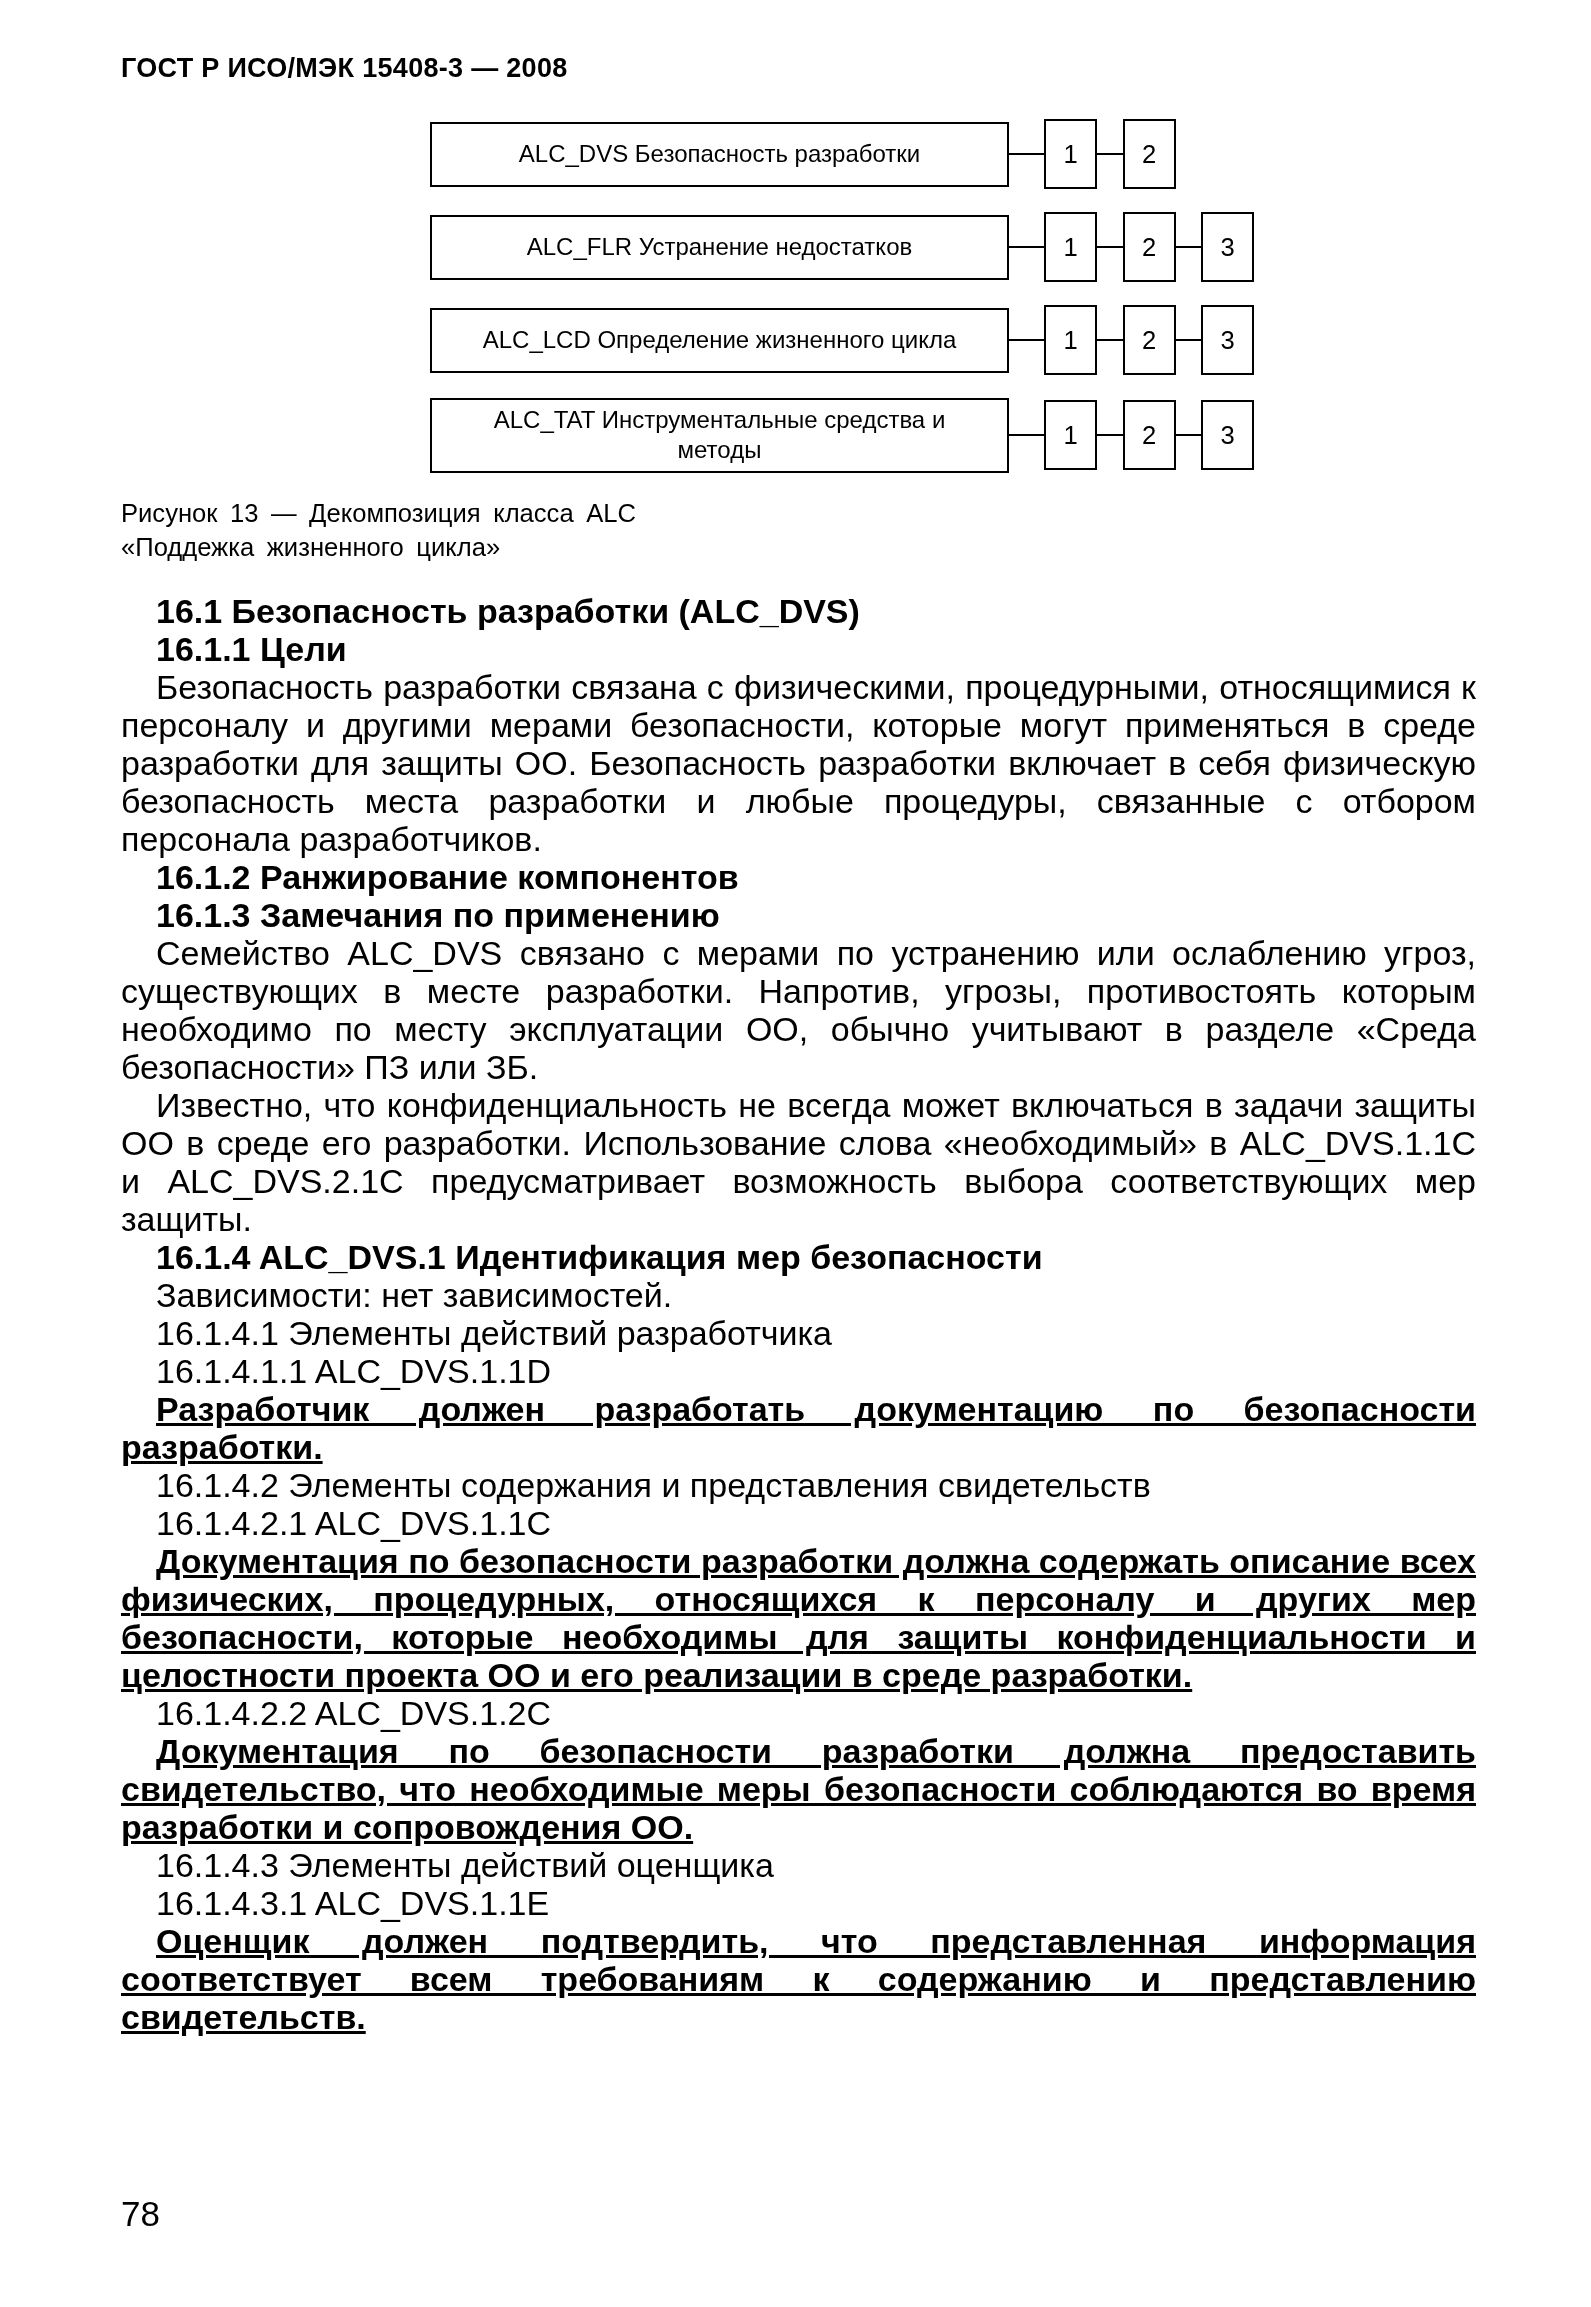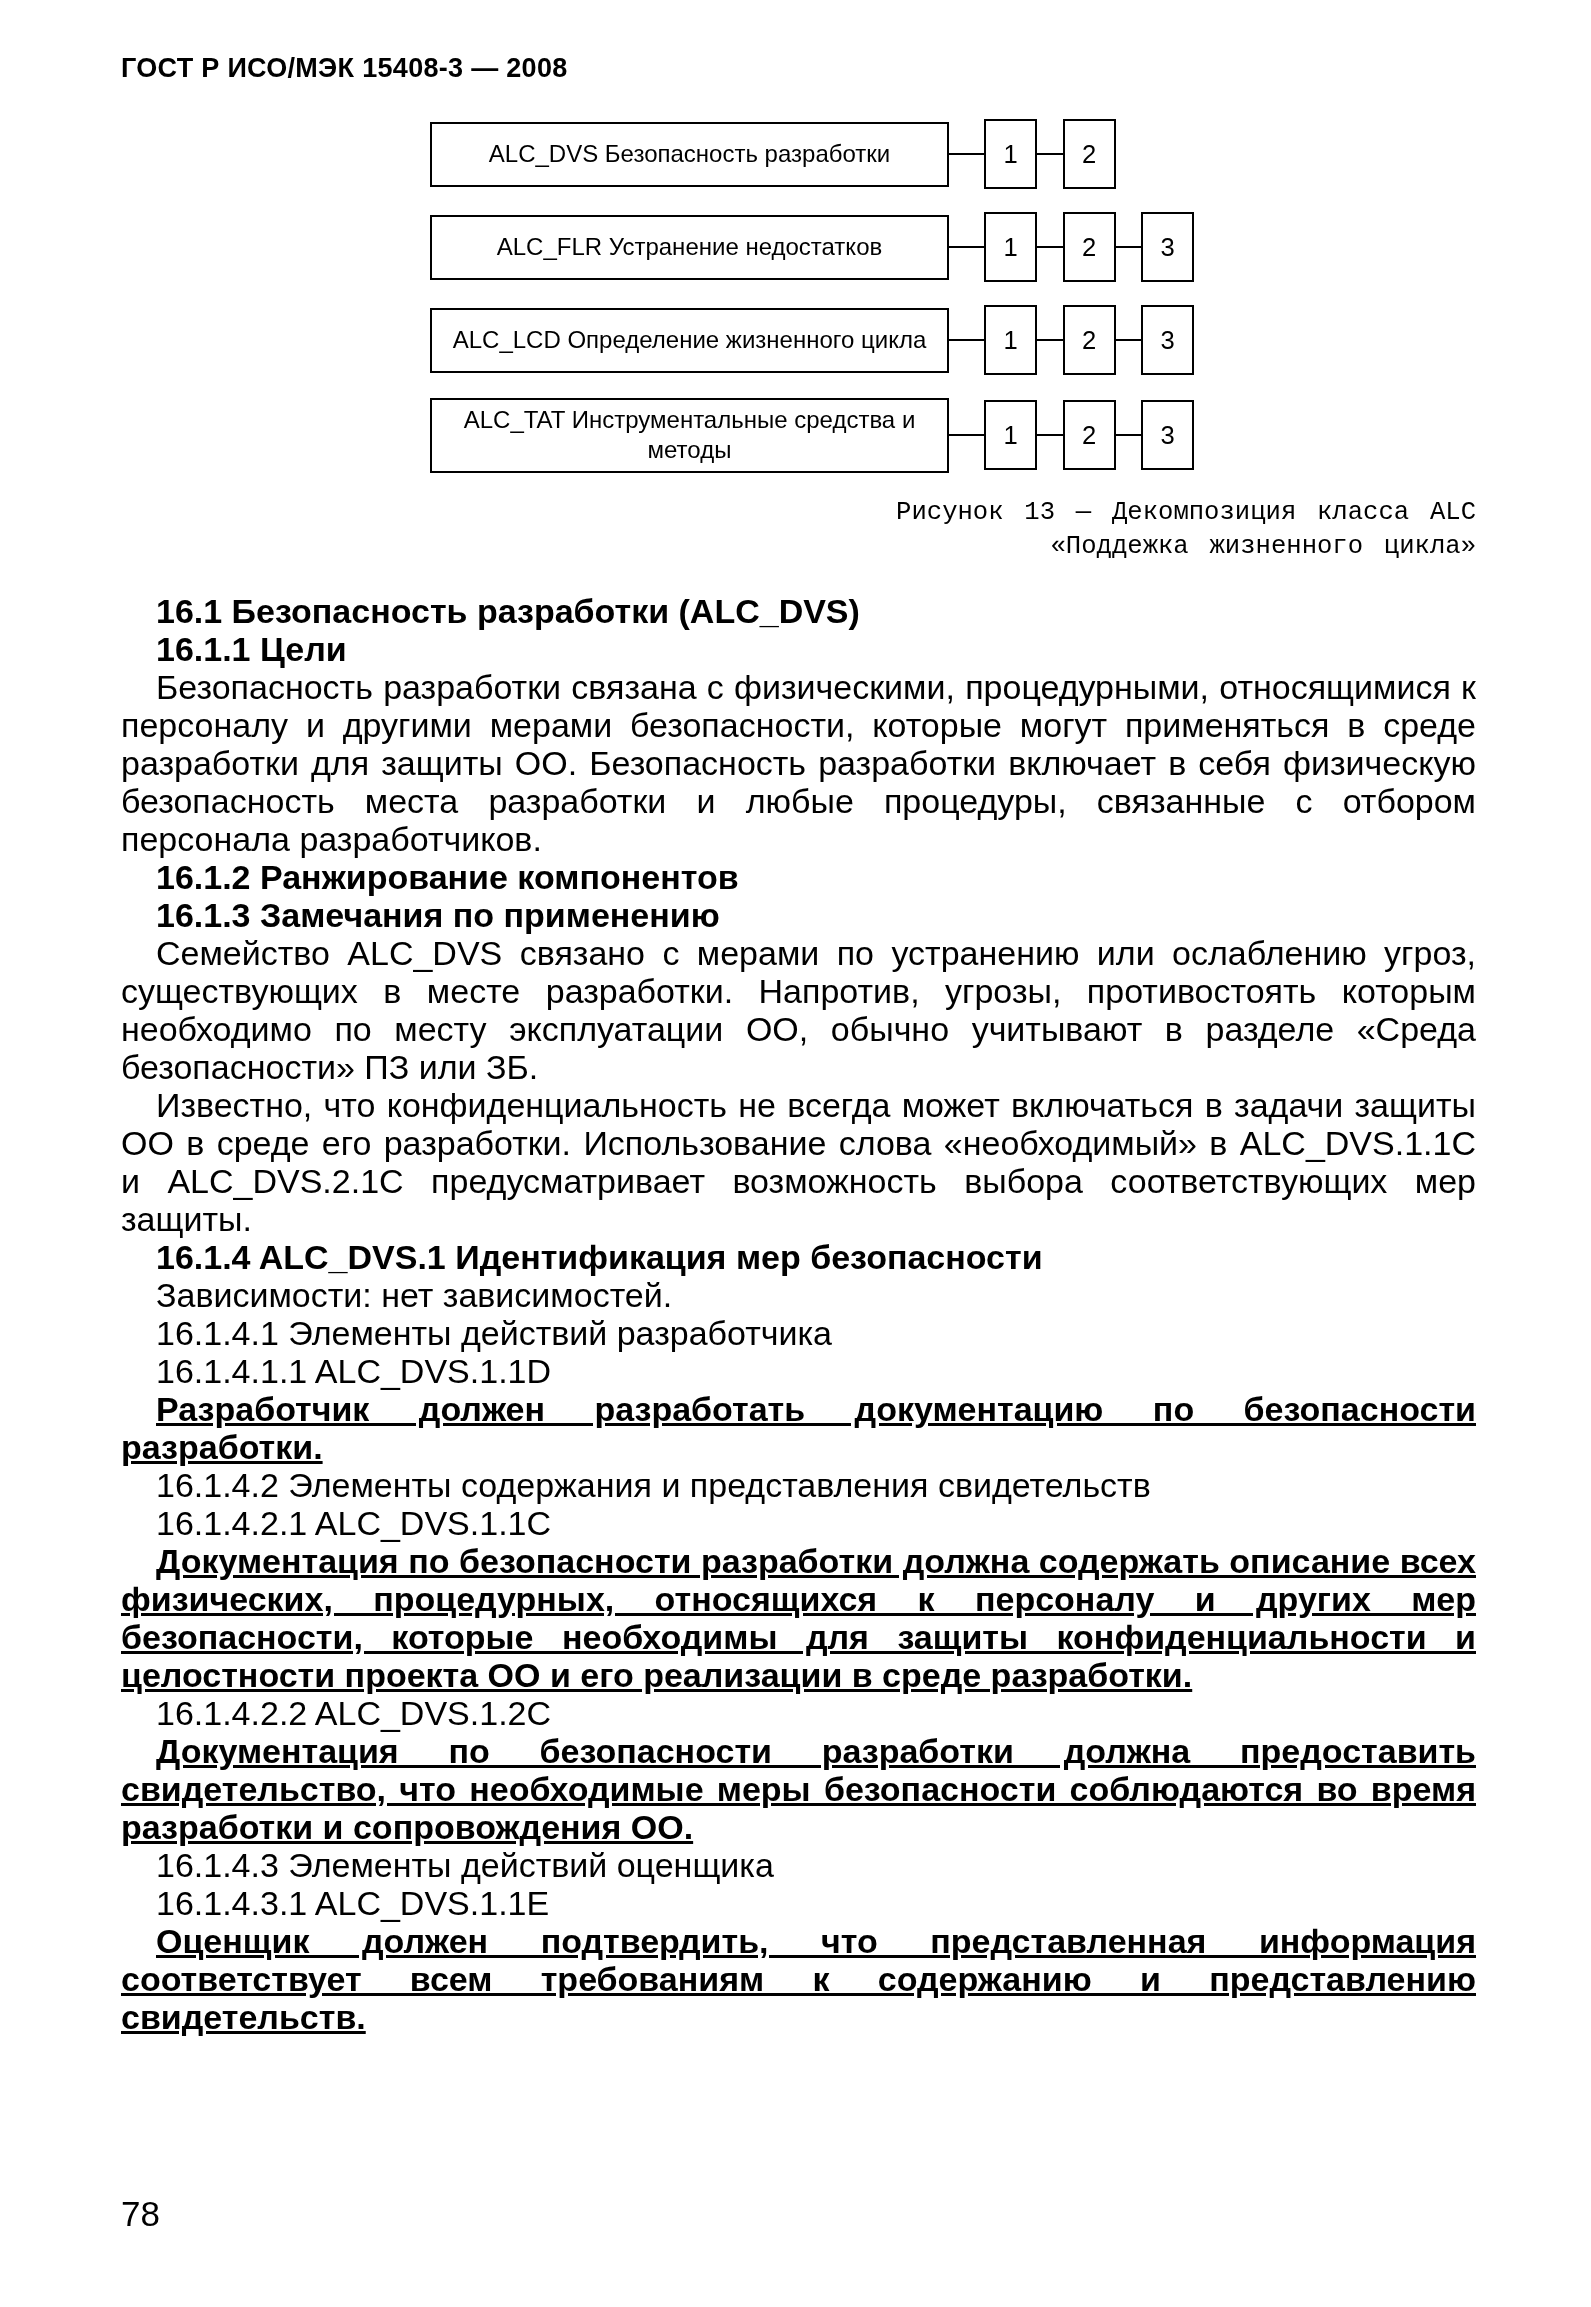--- a/index.html
+++ b/index.html
@@ -17,21 +17,21 @@
   .content { padding:53px 116px 0 121px; }
   .doc-header {
     font-size:27px;
     font-weight:bold;
     letter-spacing:0.3px;
   }
   
   .diagram { margin-top:35px; margin-left:309px; }
   .diagram-row { display:flex; align-items:center; margin-bottom:23px; }
   .family-box {
-    width:519px;
+    width:579px;
     min-height:65px;
     border:2px solid #000;
     display:flex;
     align-items:center;
     justify-content:center;
     text-align:center;
     font-size:24px;
     line-height:30px;
     padding:5.4px 17.5px;
   }
@@ -42,25 +42,24 @@
     height:70px;
     flex:none;
     border:2px solid #000;
     display:flex;
     align-items:center;
     justify-content:center;
     font-size:25.6px;
   }
   .caption {
     margin-top:17.5px;
-    text-align:right;
+    text-align:left;
     font-size:25.6px;
     line-height:34px;
     word-spacing:5.4px;
-    font-family:Liberation Mono, monospace;
   }
   
   .body-text { margin-top:28px; font-size:34px; line-height:38px; }
   .para { text-align:justify; text-indent:35px; }
   .para.heading { font-weight:bold; text-align:left; }
   .para.bold { font-weight:bold;text-decoration:underline; }
   .page-number {
     position:absolute;
     left:121px;
     bottom:73px;

